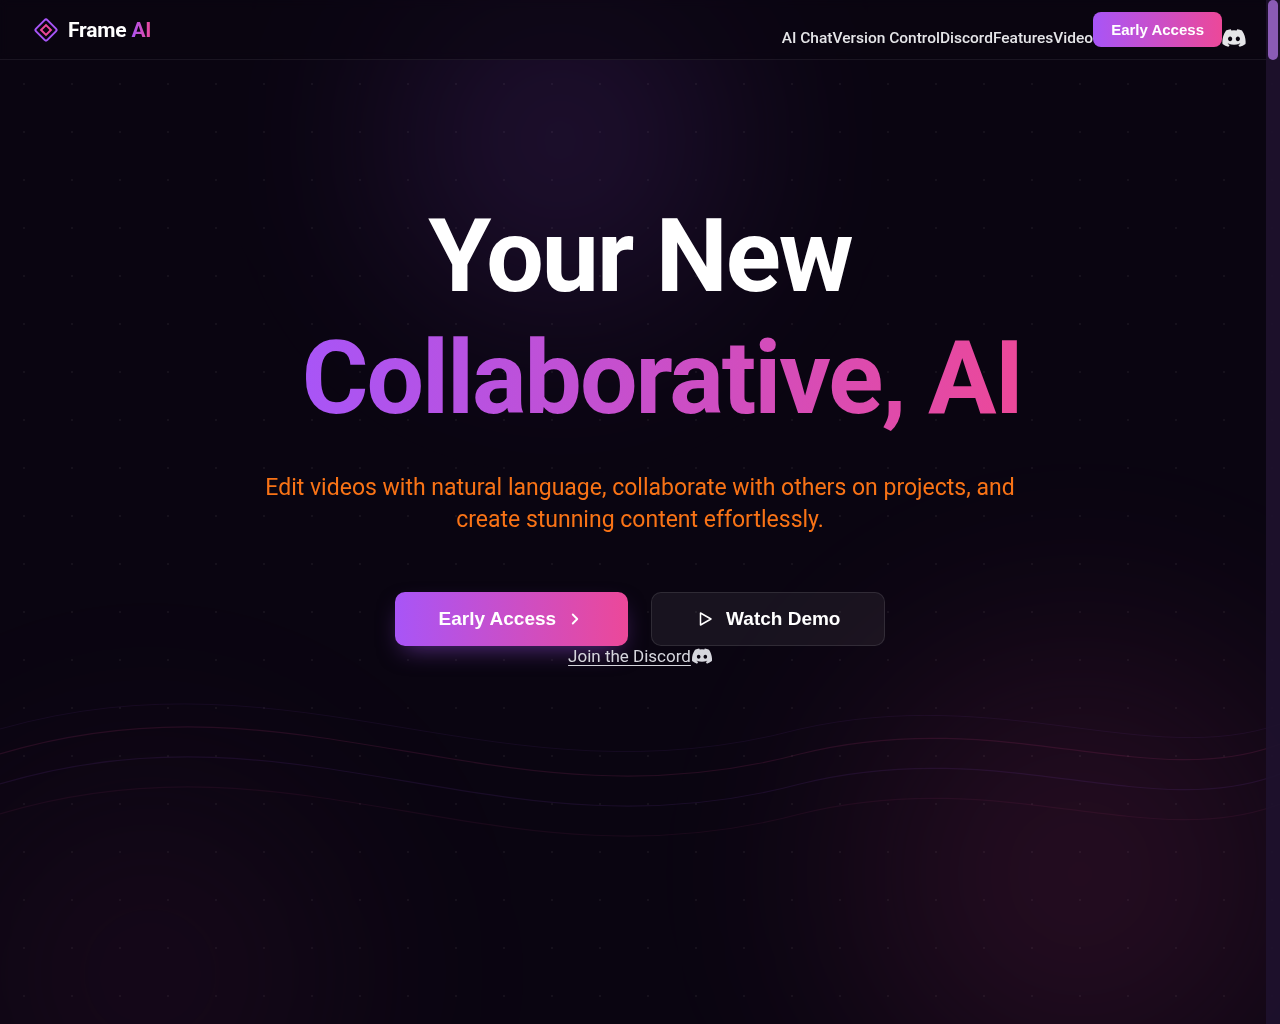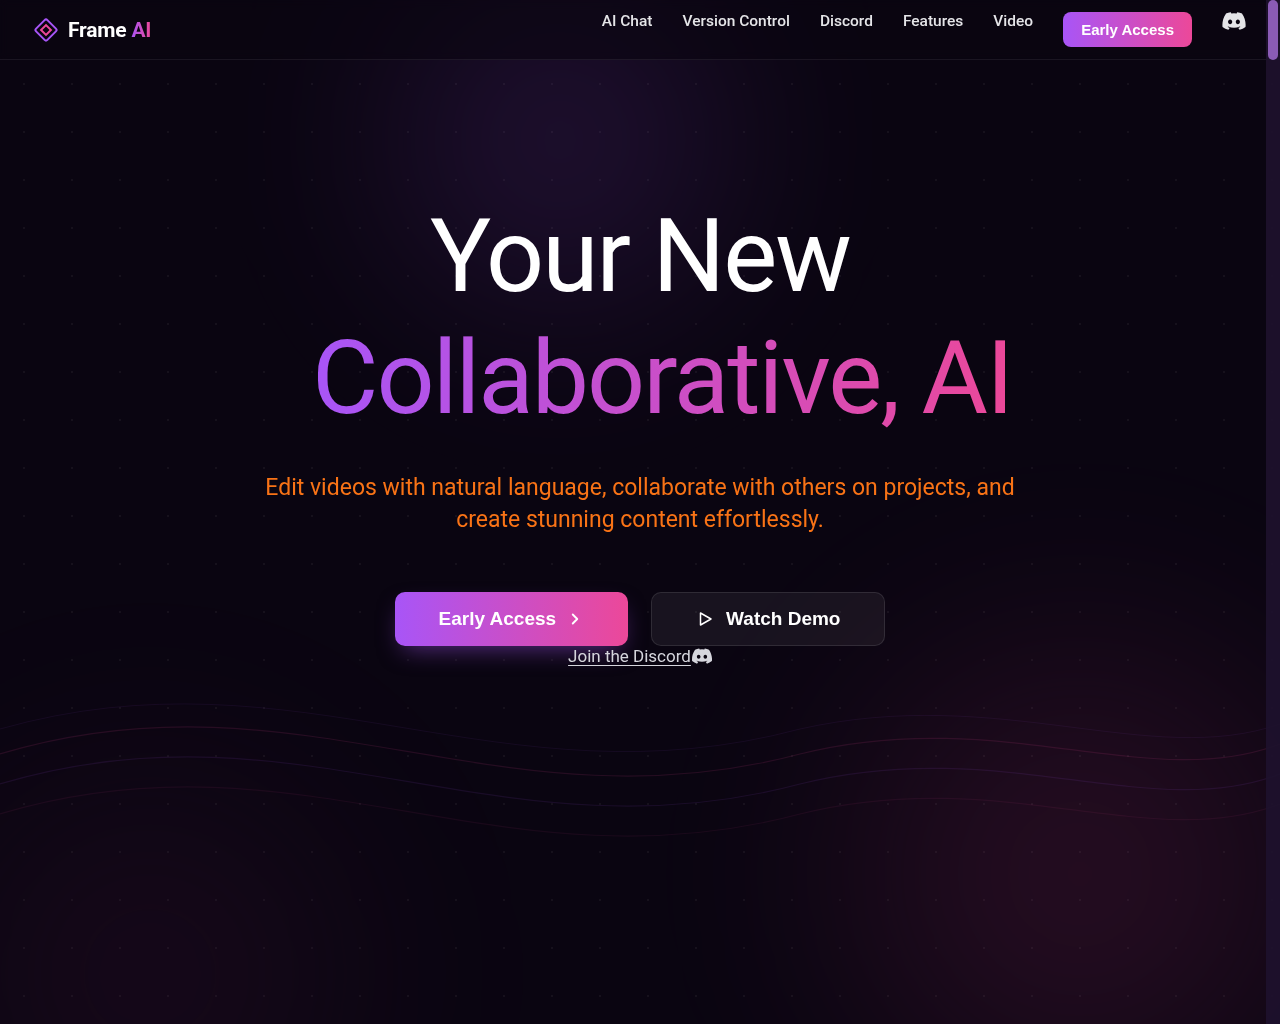--- a/index.html
+++ b/index.html
@@ -48,40 +48,40 @@
     border-bottom: 1px solid rgba(255,255,255,0.07);
     background: rgba(10,5,17,0.6);
     backdrop-filter: blur(4px);
   }
   .logo { display: flex; align-items: center; gap: 10px; }
   .logo-text { font-weight: 700; font-size: 21px; letter-spacing: -0.2px; text-align: right; }
   .logo-text .ai {
     background: linear-gradient(90deg, var(--accent1), var(--accent2));
     -webkit-background-clip: text; background-clip: text; color: transparent;
   }
-  nav { display: flex; align-items: flex-start; gap: 30px; }
+  nav { display: flex; align-items: flex-end; }
   .nav-link { color: var(--nav-text); font-size: 15.5px; font-weight: 500; cursor: pointer; }
   .btn-ea {
     background: linear-gradient(90deg, var(--accent1), var(--accent2));
     color: #fff; font-weight: 600; font-size: 15px;
     padding: 9px 18px; border-radius: 8px; border: none; cursor: pointer;
   }
   .discord-btn {
     color: #e5e5e8; cursor: pointer; display: flex; align-items: center;
   }
 
   
   .hero {
     position: relative; z-index: 2;
     display: flex; flex-direction: column; align-items: center;
     padding-top: 135px;
     text-align: center;
   }
   h1 {
-    font-size: 102px; font-weight: 400; line-height: 1.2; letter-spacing: -2px;
+    font-size: 102px; font-weight: 700; line-height: 1.2; letter-spacing: -2px;
   }
   h1 .grad {
     background: linear-gradient(90deg, var(--accent1), var(--accent2));
     -webkit-background-clip: text; background-clip: text; color: transparent; margin-left: 44px;
   }
   .sub {
     margin-top: 32px; max-width: 780px;
     font-size: 23px; line-height: 1.4; color: #f97316; font-weight: 400;
   }
   .cta-row { margin-top: 56px; display: flex; gap: 16px; }

